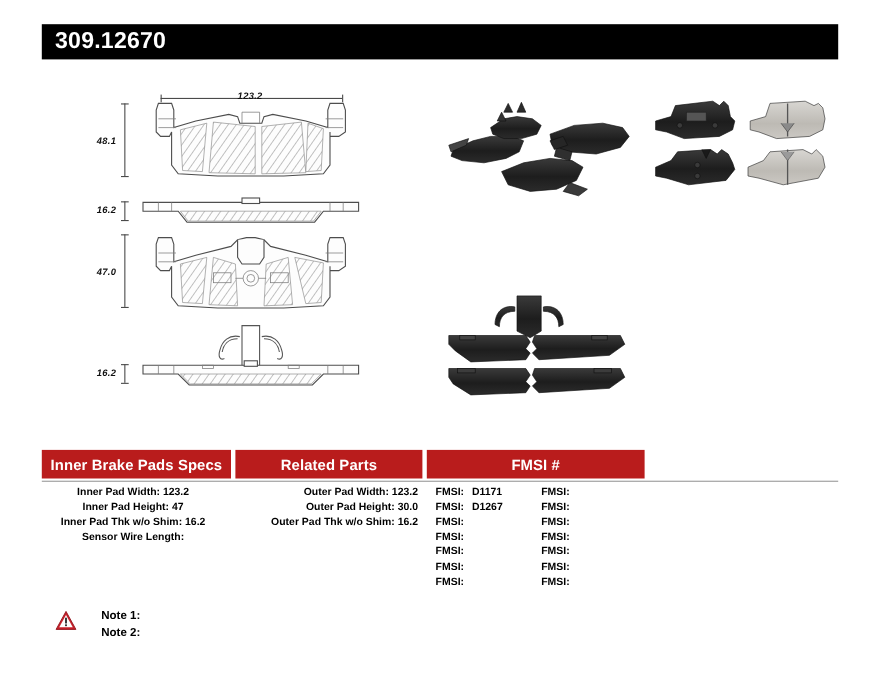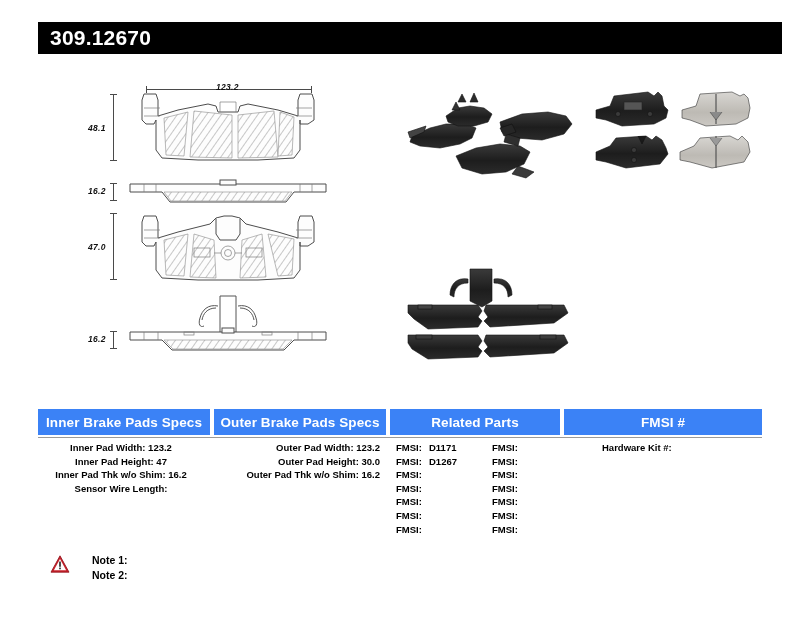--- a/index.html
+++ b/index.html
@@ -5,21 +5,20 @@
   html,body{margin:0;padding:0;background:#fff;}
   body{
     width:800px;height:619px;position:relative;overflow:hidden;
     font-family:"Liberation Sans",sans-serif;color:#000;
     -webkit-font-smoothing:antialiased;
   }
   
   #header-banner{
     position:absolute;left:38px;top:22px;width:724px;height:32px;
     background:#000;
-    padding-left:20px;
   }
   #part-number{
     position:absolute;left:12px;top:50%;transform:translateY(-50%);
     color:#fff;font-size:21px;font-weight:bold;letter-spacing:.2px;
   }
   #product-type{
     position:absolute;right:18px;top:50%;transform:translateY(-50%);
     color:#fff;font-size:20px;font-weight:bold;letter-spacing:.2px;
   }
   
@@ -39,21 +38,21 @@
   .hatch{fill:url(#hatchpat);stroke:#8a8a8a;stroke-width:.6;}
   .thin{fill:none;stroke:#7d7d7d;stroke-width:.7;}
   .clip{fill:none;stroke:#555;stroke-width:1;}
   
   .photo{position:absolute;background:#fff;}
   .photo svg{display:block;}
   
   #spec-table{position:absolute;left:38px;top:409px;width:724px;}
   #header-row{display:flex;height:26px;gap:4px;}
   .col-head{
-    background:#3b82f6;color:#fff;font-size:13.5px;font-weight:bold;
+    background:#b91c1c;color:#fff;font-size:13.5px;font-weight:bold;
     display:flex;align-items:center;justify-content:center;letter-spacing:.1px;
   }
   #head-inner{width:172px;}
   #head-outer{width:172px;}
   #head-fmsi{width:198px;}
   #head-related{width:170px;}
   #table-rule{
     position:absolute;left:0;top:28px;width:724px;height:1px;background:#9a9a9a;
   }
   #body-row{position:absolute;top:32px;left:0;width:724px;display:flex;gap:4px;}
@@ -253,21 +252,20 @@
         <rect x="18" y="70" width="16" height="4" fill="#3c3c3c"></rect>
         <rect x="142" y="70" width="16" height="4" fill="#3c3c3c"></rect>
       </g>
     </svg>
   </div>
 </div>
 
 <div id="spec-table">
   <div id="header-row">
     <div id="head-inner" class="col-head">Inner Brake Pads Specs</div>
-    <div id="head-outer" class="col-head">Outer Brake Pads Specs</div>
     <div id="head-related" class="col-head">Related Parts</div>
     <div id="head-fmsi" class="col-head">FMSI #</div>
   </div>
   <div id="table-rule"></div>
 
   <div id="body-row">
     <div id="body-inner" class="col-body">
       <div>Inner Pad Width: 123.2</div>
       <div>Inner Pad Height: 47</div>
       <div>Inner Pad Thk w/o Shim: 16.2</div>
@@ -336,23 +334,20 @@
             <span class="lab">FMSI:</span>
             <span></span>
           </div>
         <div class="fmsi-cell">
             <span class="lab">FMSI:</span>
             <span></span>
           </div>
       </div>
     </div>
 
-    <div id="body-related" class="col-body">
-      <div>Hardware Kit #:</div>
-    </div>
   </div>
 </div>
 
 <div id="notes">
   <svg id="warning-icon" viewBox="0 0 24 22">
     <path d="M12,1 L23,21 L1,21 Z" fill="#c8202a" stroke="#8e1018" stroke-width="1"></path>
     <path d="M12,5 L19.5,18.6 L4.5,18.6 Z" fill="#fdfdfd"></path>
     <rect x="11" y="8" width="2" height="6.4" fill="#262626"></rect>
     <rect x="11" y="15.4" width="2" height="2" fill="#262626"></rect>
   </svg>

